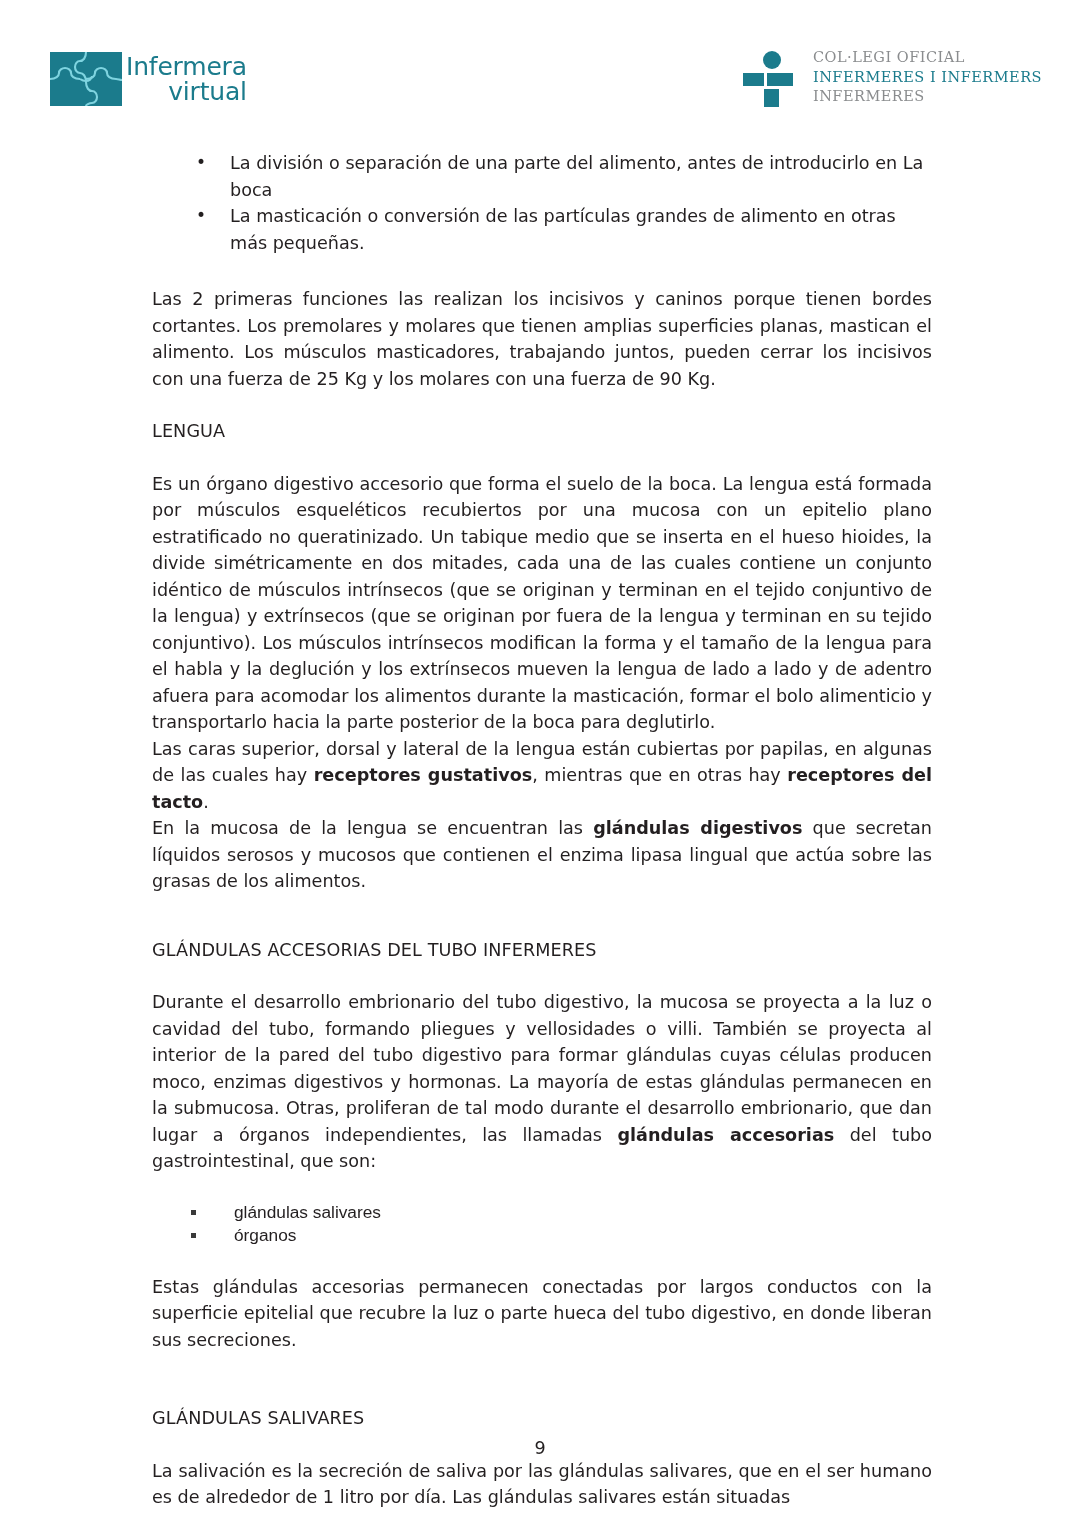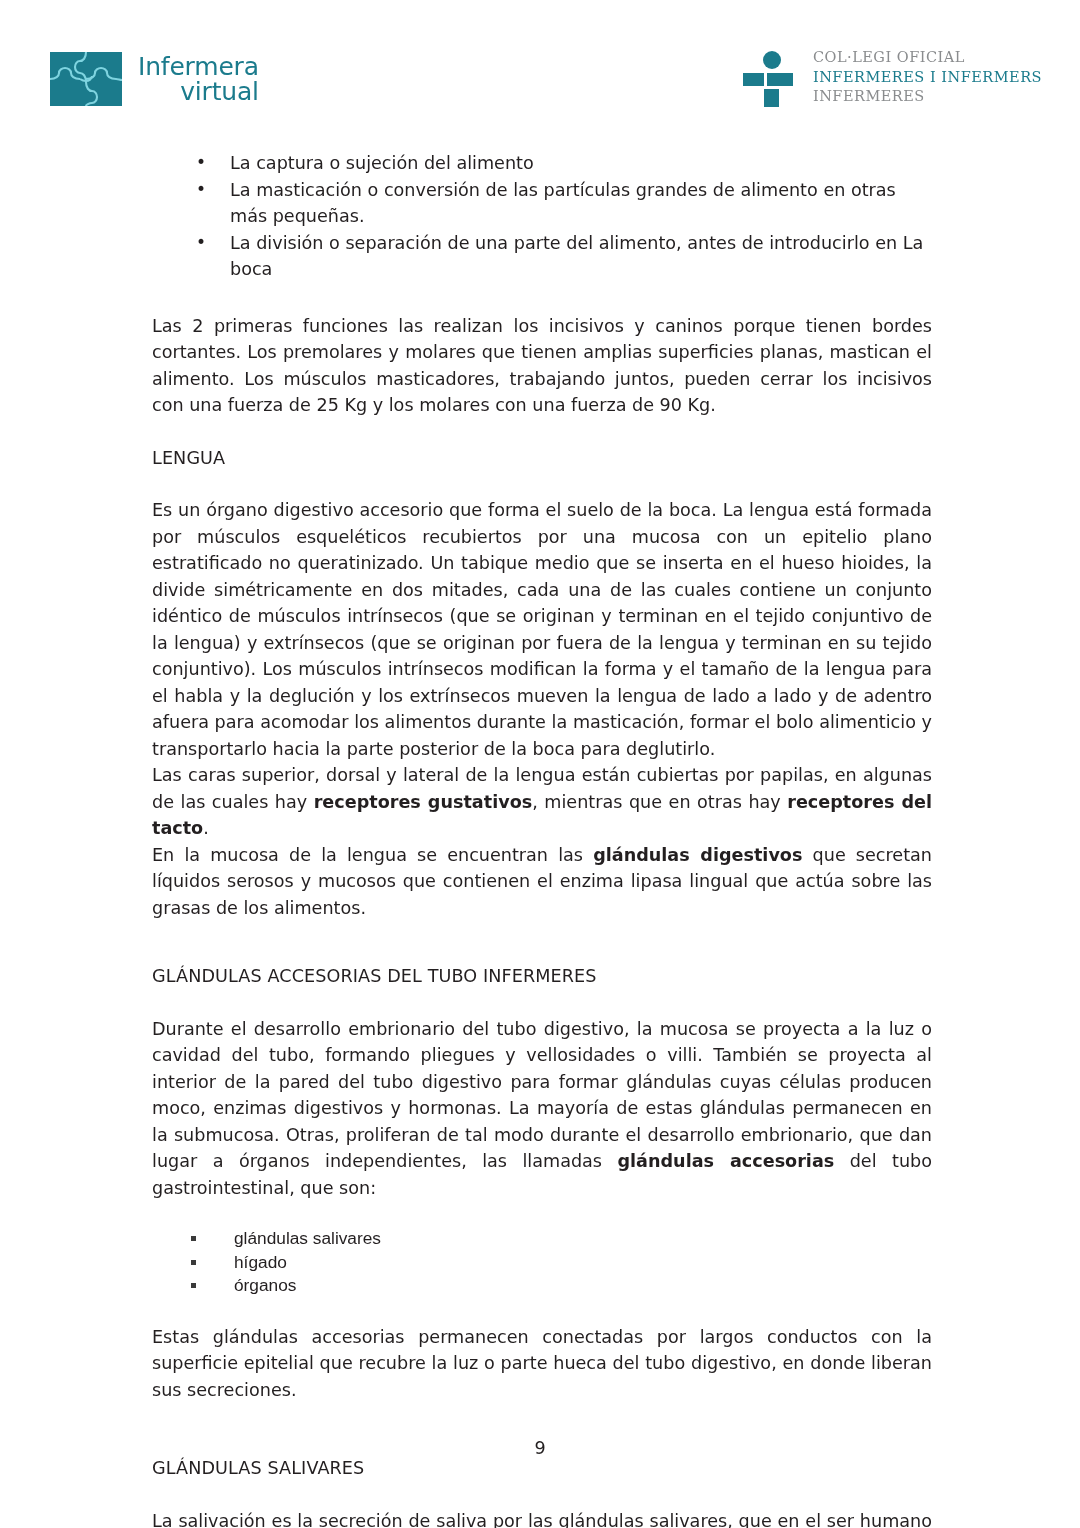--- a/index.html
+++ b/index.html
@@ -32,21 +32,21 @@
     top: 52px;
     display: flex;
     align-items: center;
   }
   .puzzle-mark {
     width: 72px;
     height: 54px;
     display: block;
   }
   .logo-left-text {
-    margin-left: 16px;
+    margin-left: 4px;
     color: #1b7b8c;
     font-family: "DejaVu Sans", sans-serif;
     font-size: 25px;
     line-height: 25px;
     font-weight: 400;
     letter-spacing: -0.2px;
   }
   .logo-left-text .l1 { display: block; }
   .logo-left-text .l2 { display: block; text-align: right; }
 
@@ -207,23 +207,22 @@
       <span class="r2">INFERMERES I INFERMERS</span>
       <span class="r3">INFERMERES</span>
     </span>
   </div>
 
 </div>
 
 <div class="content">
 
   <ul class="dot-list">
-    <li>La captura o sujeción del alimento</li>
+    <li>La división o separación de una parte del alimento, antes de introducirlo en La boca</li>
     <li>La masticación o conversión de las partículas grandes de alimento en otras más pequeñas.</li>
-    <li>La división o separación de una parte del alimento, antes de introducirlo en La boca</li>
   </ul>
 
   <div class="spacer-md"></div>
 
   <p class="para">Las 2 primeras funciones las realizan los incisivos y caninos porque tienen bordes cortantes. Los premolares y molares que tienen amplias superficies planas, mastican el alimento. Los músculos masticadores, trabajando juntos, pueden cerrar los incisivos con una fuerza de 25 Kg y los molares con una fuerza de 90 Kg.</p>
 
   <div class="spacer-sm"></div>
 
   <h2 class="heading">LENGUA</h2>
 
@@ -240,21 +239,20 @@
   <h2 class="heading">GLÁNDULAS ACCESORIAS DEL TUBO INFERMERES</h2>
 
   <div class="spacer-sm"></div>
 
   <p class="para"><span>Durante el desarrollo embrionario del tubo digestivo, la mucosa se proyecta a la luz o cavidad del tubo, formando  pliegues y vellosidades o villi. También se proyecta al interior de la pared del tubo digestivo para formar glándulas cuyas células producen moco, enzimas digestivos y hormonas. La mayoría de estas glándulas permanecen en la submucosa. Otras, proliferan de tal modo durante el desarrollo embrionario, que dan lugar a órganos independientes, las llamadas </span><b>glándulas accesorias</b><span> del tubo gastrointestinal, que son:</span></p>
 
   <div class="spacer-sm"></div>
 
   <ul class="square-list">
     <li>glándulas salivares</li>
-    <li>hígado</li>
     <li>órganos</li>
   </ul>
 
   <div class="spacer-sm"></div>
 
   <p class="para">Estas glándulas accesorias permanecen conectadas por largos conductos con la superficie epitelial que recubre la luz o parte hueca del tubo digestivo, en donde liberan sus secreciones.</p>
 
   <div class="spacer-xl"></div>
 
   <h2 class="heading">GLÁNDULAS  SALIVARES</h2>

